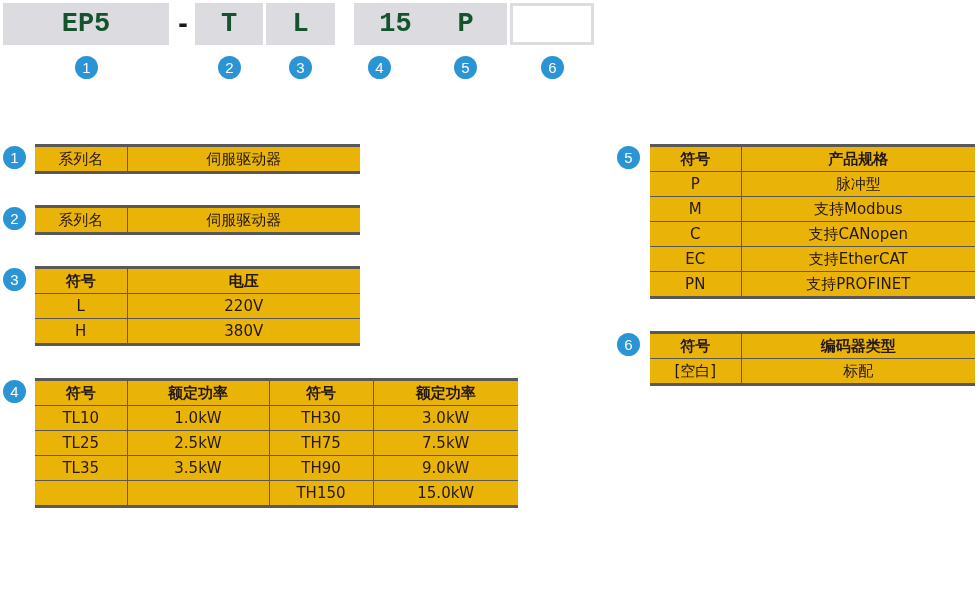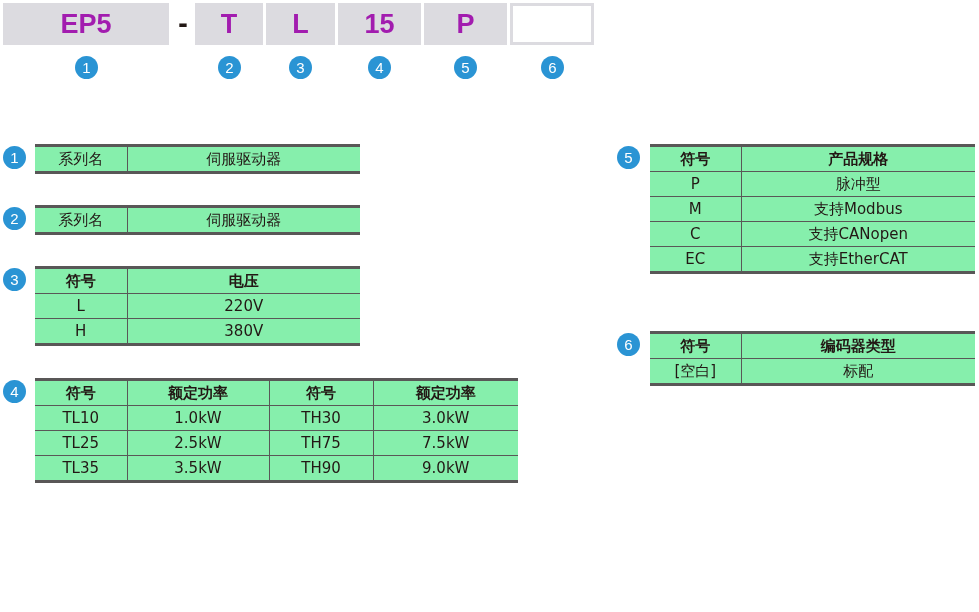--- a/index.html
+++ b/index.html
@@ -1,39 +1,39 @@
 <!DOCTYPE html>
 <html><head>
 <meta charset="utf-8">
 <style>
   html, body { margin:0; padding:0; background:#ffffff; }
   body { width:979px; height:612px; position:relative; overflow:hidden;
          font-family:"DejaVu Sans","Liberation Sans",sans-serif; color:#231815; }
   .code-box { position:absolute; top:3px; height:42px; background:#dcdbe0;
               display:flex; align-items:center; justify-content:center;
-              font-family:Liberation Sans, sans-serif; font-weight:bold; font-size:27px; color:#a21caf; box-sizing:border-box; }
+              font-family:Liberation Mono, monospace; font-weight:bold; font-size:27px; color:#14532d; box-sizing:border-box; }
   .code-box.outline { background:#ffffff; border:3px solid #dcdbe0; }
   .dash { position:absolute; top:3px; height:42px; left:174px; width:18px; display:flex; align-items:center; justify-content:center; font-weight:bold; font-size:24px; }
   .badge { position:absolute; width:23px; height:23px; border-radius:50%; background:#2a94d4; color:#fff;
            display:flex; align-items:center; justify-content:center; font-size:15px; font-family:"Liberation Sans",sans-serif; }
-  .tbl { position:absolute; border-collapse:collapse; background:#86efac; border-top:3px solid #595757; border-bottom:3px solid #595757;
+  .tbl { position:absolute; border-collapse:collapse; background:#eab308; border-top:3px solid #595757; border-bottom:3px solid #595757;
          font-size:15px; color:#231815; table-layout:fixed; }
   .tbl td, .tbl th { height:24px; padding:0; text-align:center; border-bottom:1px solid #595757; border-left:1px solid #595757; white-space:nowrap; }
   .tbl tr td:first-child, .tbl tr th:first-child { border-left:none; }
   .tbl tr:last-child td { border-bottom:none; }
   .tbl th { font-weight:bold;margin-left:20px; }
 </style>
 </head>
 <body>
 
 <div class="code-box" style="left:3px;width:166px;">EP5</div>
 <div class="dash">-</div>
 <div class="code-box" style="left:195px;width:68px;">T</div>
 <div class="code-box" style="left:266px;width:69px;">L</div>
-<div class="code-box" style="left:338px;width:83px;">15</div>
+<div class="code-box" style="left:354px;width:83px;">15</div>
 <div class="code-box" style="left:424px;width:83px;">P</div>
 <div class="code-box outline" style="left:510px;width:84px;"></div>
 
 <div class="badge" style="left:75px;top:56px;">1</div>
 <div class="badge" style="left:218px;top:56px;">2</div>
 <div class="badge" style="left:289px;top:56px;">3</div>
 <div class="badge" style="left:368px;top:56px;">4</div>
 <div class="badge" style="left:454px;top:56px;">5</div>
 <div class="badge" style="left:541px;top:56px;">6</div>
 
@@ -113,20 +113,26 @@
         <td>2.5kW</td>
         <td>TH75</td>
         <td>7.5kW</td>
       </tr>
   <tr>
         <td>TL35</td>
         <td>3.5kW</td>
         <td>TH90</td>
         <td>9.0kW</td>
       </tr>
+  <tr>
+        <td></td>
+        <td></td>
+        <td>TH150</td>
+        <td>15.0kW</td>
+      </tr>
 </tbody>
   </table>
 
 <div class="badge" style="left:617px;top:146px;">5</div>
 <table class="tbl" style="left:650px;top:144px;width:325px;">
   <colgroup>
       <col style="width:91px">
       <col>
     </colgroup>
   <tbody>
@@ -143,20 +149,24 @@
         <td>支持Modbus</td>
       </tr>
   <tr>
         <td>C</td>
         <td>支持CANopen</td>
       </tr>
   <tr>
         <td>EC</td>
         <td>支持EtherCAT</td>
       </tr>
+  <tr>
+        <td>PN</td>
+        <td>支持PROFINET</td>
+      </tr>
 </tbody>
   </table>
 
 <div class="badge" style="left:617px;top:333px;">6</div>
 <table class="tbl" style="left:650px;top:331px;width:325px;">
   <colgroup>
       <col style="width:91px">
       <col>
     </colgroup>
   <tbody>

